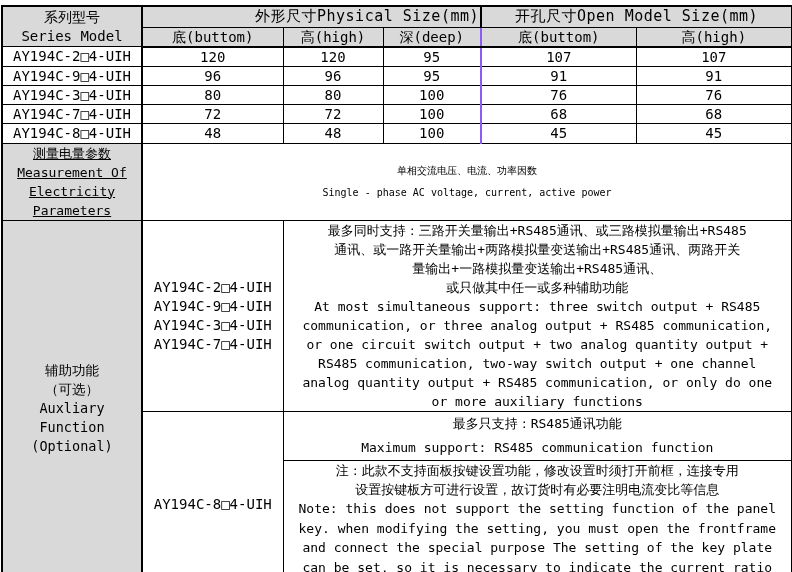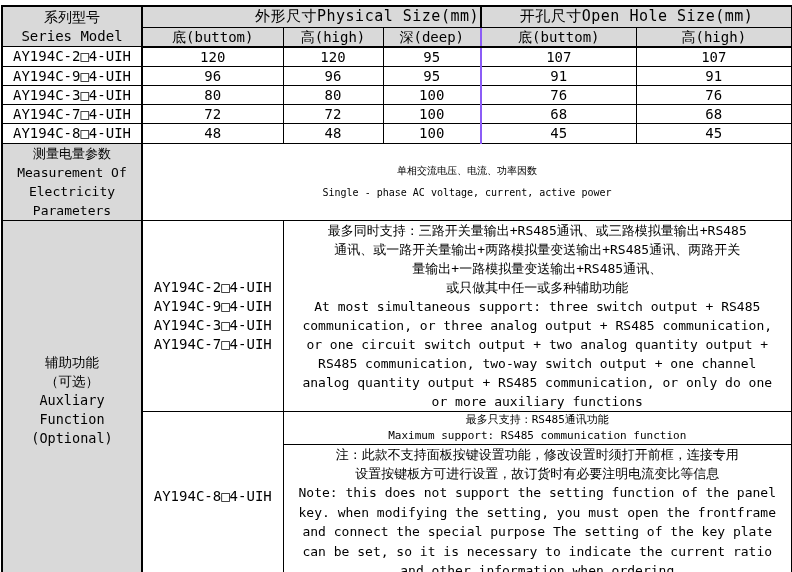--- a/index.html
+++ b/index.html
@@ -24,25 +24,25 @@
     overflow:hidden;
     white-space:pre-line;
     line-height:1.3;
   }
   .gray{background:#d9d9d9;}
   .col0{border-right:2px solid #000;}
   .subhdr td{border-bottom:2px solid #000;}
   .sec-split{border-right:2px solid #8b5cf6;}
   .fs14{font-size:14px;}
   .hdr-main{font-size:15px;letter-spacing:0.5px;}
-  .meas-label{font-size:13px;line-height:19px;}
+  .meas-label{font-size:13px;line-height:19px;text-decoration:underline;}
   .meas-val{font-size:10px;line-height:22px;}
   .desc{font-size:13px;line-height:19px;}
   .note{font-size:13px;line-height:19.4px;}
-  .support{font-size:11px;line-height:16px;}
+  .support{font-size:13px;line-height:24px;}
   .models{font-size:14px;line-height:19px;}
   .aux-label{font-size:13.5px;line-height:19px;}
   tr.h-hd1{height:21px;}
   tr.h-hd2{height:19px;}
   tr.h-data{height:17px;}
   tr.h-meas{height:74px;}
   tr.h-auxA{height:188px;}
   tr.h-auxB1{height:33px;}
   tr.h-auxB2{height:135px;}
 </style>
@@ -58,21 +58,21 @@
       <col style="width:98px">
         <col style="width:155px">
         <col style="width:156px">
     </colgroup>
 
     <tbody>
         <tr class="h-hd1">
       <td class="gray col0 fs14" rowspan="2">系列型号
 Series Model</td>
       <td class="gray hdr-main" colspan="3" style="border-right:2px solid #000;text-align:right;">外形尺寸Physical Size(mm)</td>
-      <td class="gray hdr-main" colspan="2">开孔尺寸Open Hole Size(mm)</td>
+      <td class="gray hdr-main" colspan="2">开孔尺寸Open Model Size(mm)</td>
     </tr>
 
     <tr class="h-hd2 subhdr">
       <td class="gray fs14">底(buttom)</td>
       <td class="gray fs14">高(high)</td>
       <td class="gray fs14 sec-split">深(deep)</td>
       <td class="gray fs14">底(buttom)</td>
       <td class="gray fs14">高(high)</td>
     </tr>
 

